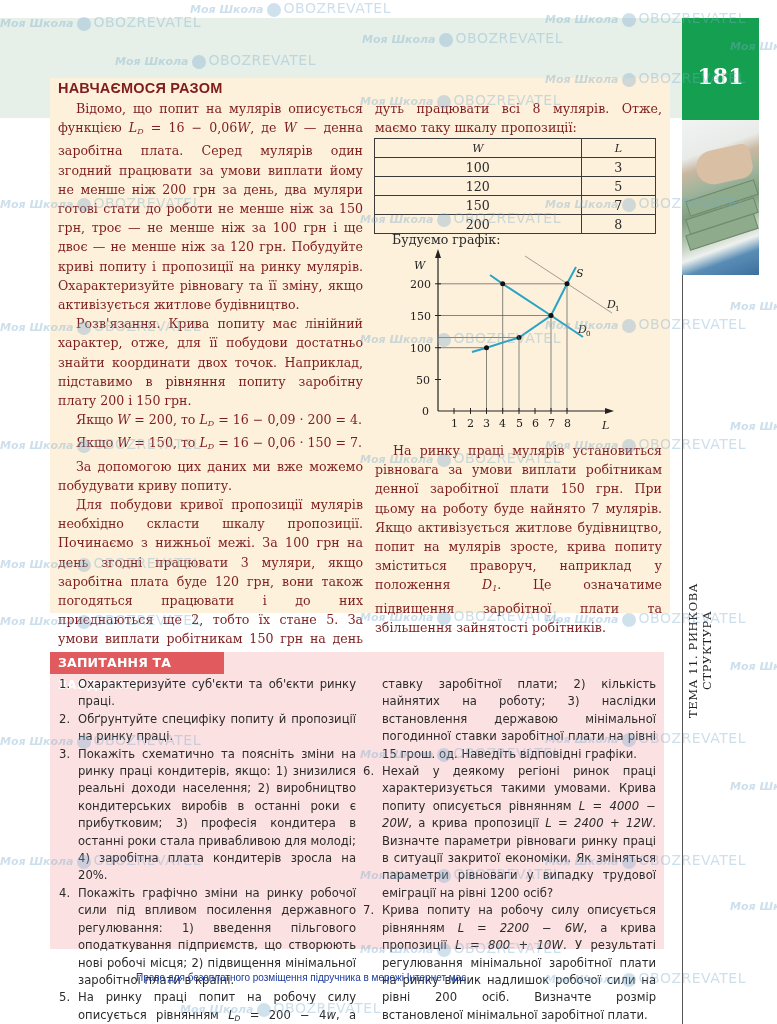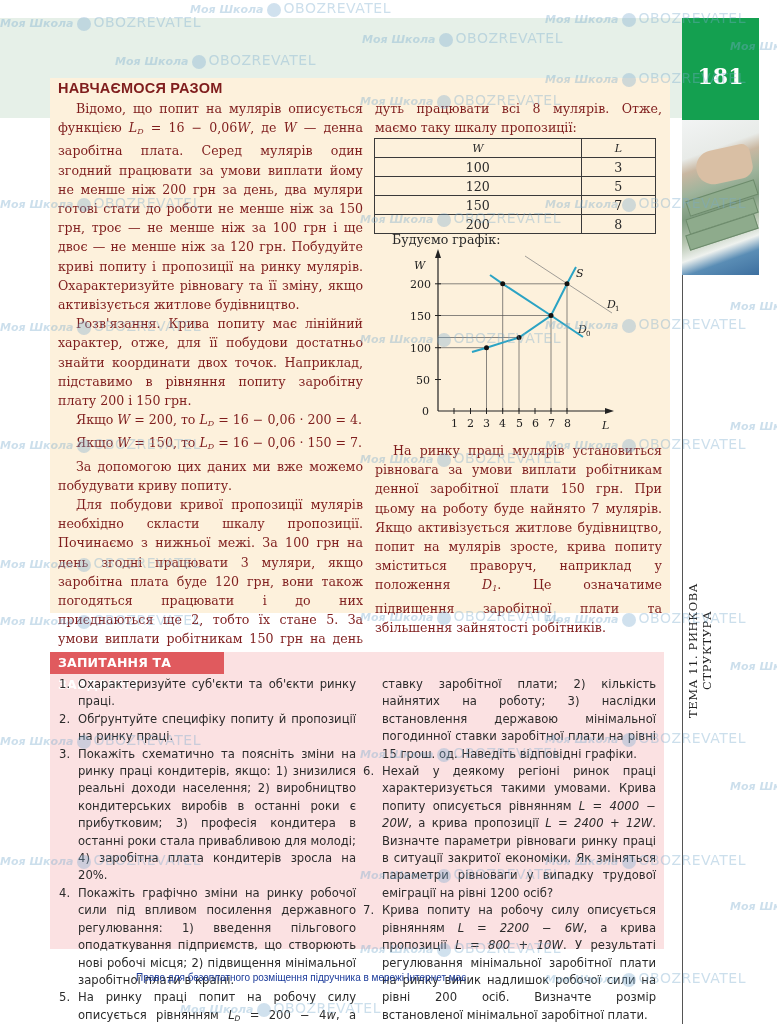--- a/index.html
+++ b/index.html
@@ -128,21 +128,21 @@
 </div>
 <div class="rule-line"></div>
 <div class="side-title">ТЕМА 11. РИНКОВА СТРУКТУРА</div>
 
 <div class="learn-box"></div>
 <div class="learn-title">НАВЧАЄМОСЯ РАЗОМ</div>
 
 <div class="col col-left">
   <p><span>Відомо, що попит на мулярів описується функцією </span><i>L</i><span class="sub">D</span><span> = 16 − 0,06</span><i>W</i><span>, де </span><i>W</i><span> — денна заробітна плата. Серед мулярів один згодний працювати за умови виплати йому не менше ніж 200 грн за день, два муляри готові стати до роботи не менше ніж за 150 грн, троє — не менше ніж за 100 грн і ще двоє — не менше ніж за 120 грн. Побудуйте криві попиту і пропозиції на ринку мулярів. Охарактеризуйте рівновагу та її зміну, якщо активізується житлове будівництво.</span></p>
   <p><b>Розв'язання.</b><span> Крива попиту має лінійний характер, отже, для її побудови достатньо знайти координати двох точок. Наприклад, підставимо в рівняння попиту заробітну плату 200 і 150 грн.</span></p>
-  <p><span>Якщо </span><i>W</i><span> = 200, то </span><i>L</i><span class="sub">D</span><span> = 16 − 0,06 · 200 = 4.</span></p>
+  <p><span>Якщо </span><i>W</i><span> = 200, то </span><i>L</i><span class="sub">D</span><span> = 16 − 0,09 · 200 = 4.</span></p>
   <p><span>Якщо </span><i>W</i><span> = 150, то </span><i>L</i><span class="sub">D</span><span> = 16 − 0,06 · 150 = 7.</span></p>
   <p>За допомогою цих даних ми вже можемо побудувати криву попиту.</p>
   <p>Для побудови кривої пропозиції мулярів необхідно скласти шкалу пропозиції. Починаємо з нижньої межі. За 100 грн на день згодні працювати 3 муляри, якщо заробітна плата буде 120 грн, вони також погодяться працювати і до них приєднаються ще 2, тобто їх стане 5. За умови виплати робітникам 150 грн на день на роботу погодяться останні 5 і ще 2, тобто їх тепер буде 7. За 200 грн за день раді бу-</p>
 </div>
 
 <div class="col col-right">
   <p class="noind">дуть працювати всі 8 мулярів. Отже, маємо таку шкалу пропозиції:</p>
 </div>
 
 <table class="supply">

